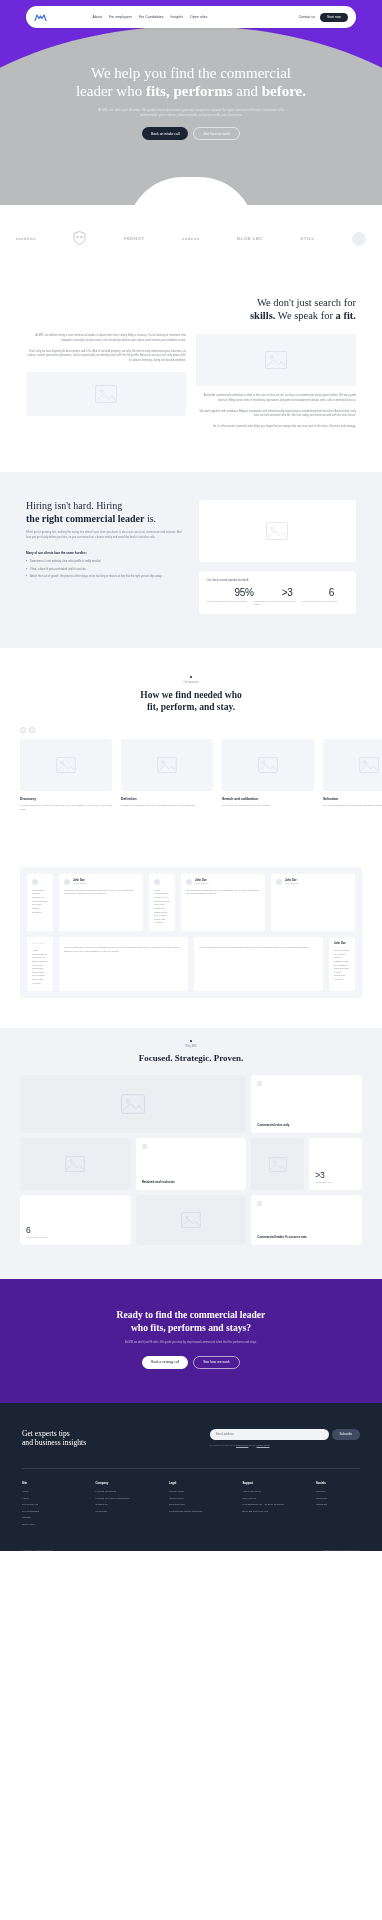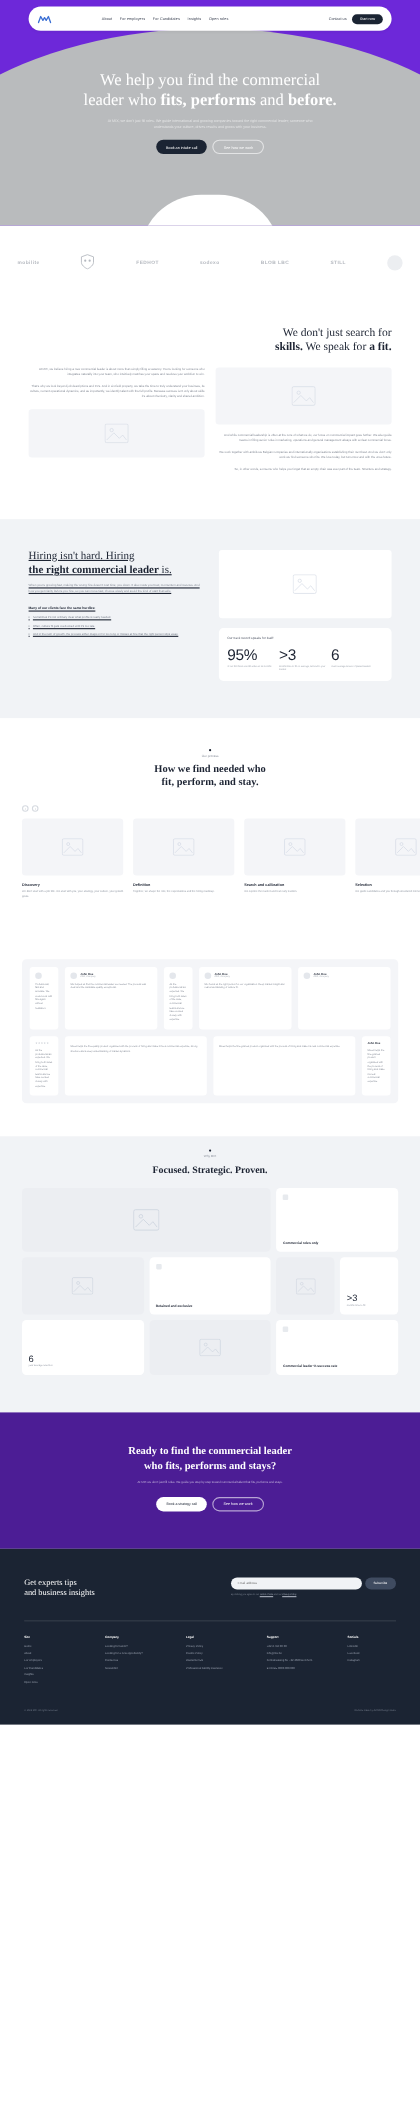--- a/index.html
+++ b/index.html
@@ -75,33 +75,33 @@
     background:#f4f5f8; border-radius:3px; display:flex;
     align-items:center; justify-content:center;
   }
   .ph svg { width:22px; height:18px; }
   .ph-a { height:52px; margin-bottom:0; }
   .ph-b { height:44px; margin-top:8px; }
 
   
   .sec3 { background:#f1f3f6; padding:28px 26px 34px; }
   .sec3-grid { display:flex; gap:12px; }
-  .sec3-left { flex:1.02;text-decoration:underline; }
+  .sec3-left { flex:1.02; }
   .sec3-right { flex:1; }
   .sec3-h2 { font-family:"Liberation Serif", serif; font-size:10px; line-height:1.28; font-weight:400; }
   .sec3-h2 b { font-weight:700; }
   .hurdles-t { font-size:3px; font-weight:700; margin:10px 0 5px; color:#1d2433; }
   .hurdle { font-size:2.6px; line-height:1.6; color:#7c838f; display:flex; gap:3px; margin-bottom:3.5px; }
   .hurdle i { color:#1d2433; font-style:normal; }
   .ph-white { background:#ffffff; }
   .stats-card { background:#fff; border-radius:4px; padding:7px 8px 8px; margin-top:9px; }
   .stats-card-t { font-size:2.9px; color:#5c6270; margin-bottom:5px; }
   .stats-row { display:flex; }
   .stat { flex:1; }
-  .stat-v { font-size:14px; font-weight:400; color:#1d2433; letter-spacing:-.3px; }
+  .stat-v { font-size:10px; font-weight:400; color:#1d2433; letter-spacing:-.3px;margin-left:28px; }
   .stat-l { font-size:2.1px; color:#9ba1ab; line-height:1.5; margin-top:2px; }
 
   
   .sec4 { background:#fff; padding:28px 0 30px; }
   .badge { display:flex; align-items:center; justify-content:center; gap:2px; font-size:2.8px; color:#8b919c; }
   .badge .dot { width:2px; height:2px; border-radius:50%; background:#1d2433; display:inline-block; }
   .badge-col { flex-direction:column; }
   .sec4-h2 { font-family:"Liberation Serif", serif; font-size:9.5px; line-height:1.3; text-align:center; margin-top:5px; padding:0 40px; }
   .proc-nav { display:flex; gap:3px; padding:0 20px; margin-top:13px; }
   .circ { width:6px; height:6px; border-radius:50%; border:.6px solid #d6dae0; display:flex; align-items:center; justify-content:center; font-size:3px; color:#9aa0aa; }
@@ -141,21 +141,21 @@
   .bt-ic { width:5px; height:5px; border-radius:1px; background:#e7eaee; }
 
   
   .cta { background:#4c1d95; text-align:center; padding:30px 26px 34px; }
   .cta-h2 { font-family:"Liberation Serif", serif; color:#fff; font-size:9.6px; line-height:1.3; }
   .cta-sub { font-size:2.7px; line-height:1.6; color:rgba(255,255,255,.6); margin:7px auto 0; max-width:170px; }
   .cta-btns { display:flex; justify-content:center; gap:5px; margin-top:10px; }
   .btn-white { background:#fff; color:#1b2433; font-size:3.2px; border:none; border-radius:10px; padding:3.5px 9px; cursor:pointer; white-space:nowrap; }
 
   
-  .footer { background:#1b2433; color:#fff; padding:26px 22px 12px; }
+  .footer { background:#1b2433; color:#fff; padding:26px 22px 0; }
   .f-top { display:flex; justify-content:space-between; align-items:flex-start; gap:14px; }
   .f-h { font-family:"Liberation Serif", serif; font-size:7.6px; line-height:1.3; font-weight:400; }
   .f-form { width:150px; }
   .f-input-row { display:flex; gap:3px; }
   .f-input {
     flex:1; background:#f1f3f6; border:none; border-radius:9px;
     padding:3.5px 6px; font-size:2.8px; color:#4b515c;
     font-family:"Liberation Sans", sans-serif;
   }
   .f-sub { background:#3f4b60; color:#fff; border:none; border-radius:9px; font-size:2.8px; padding:3.5px 8px; cursor:pointer; }

